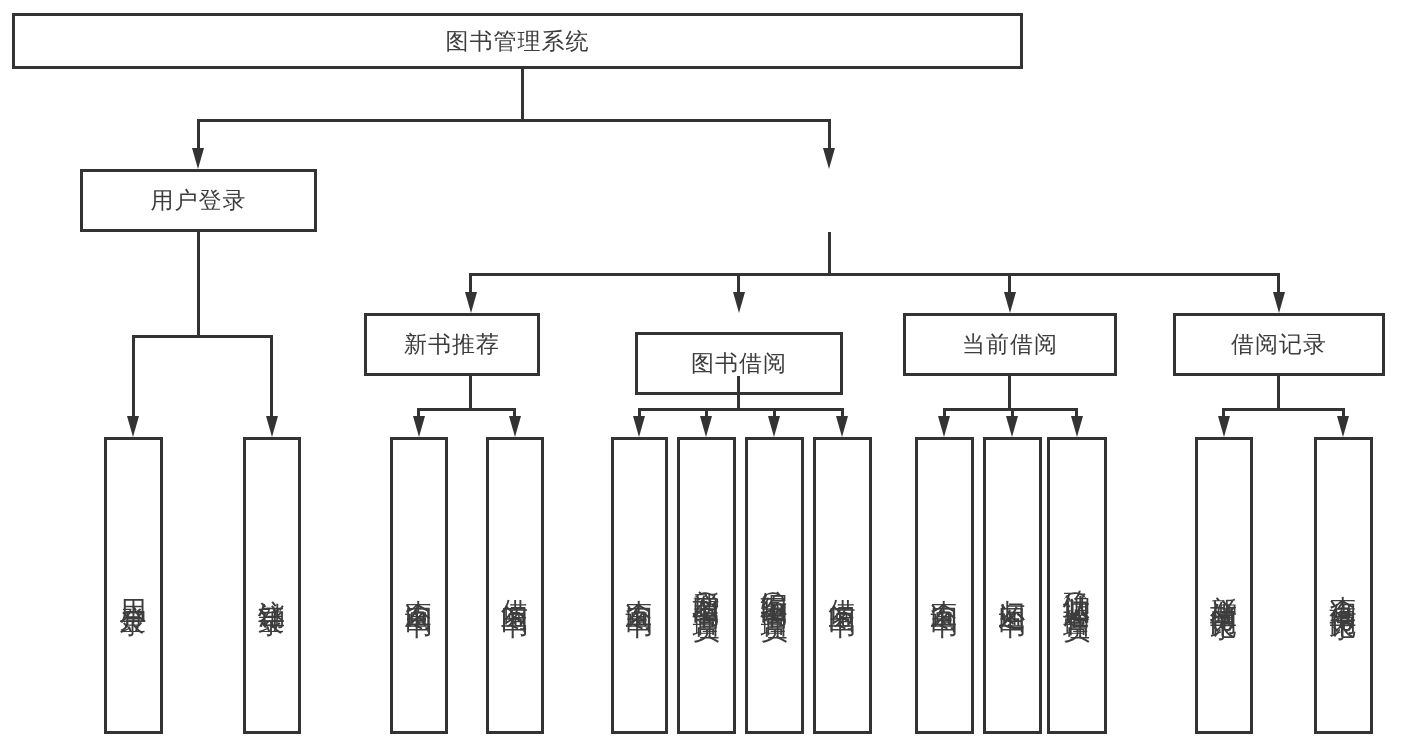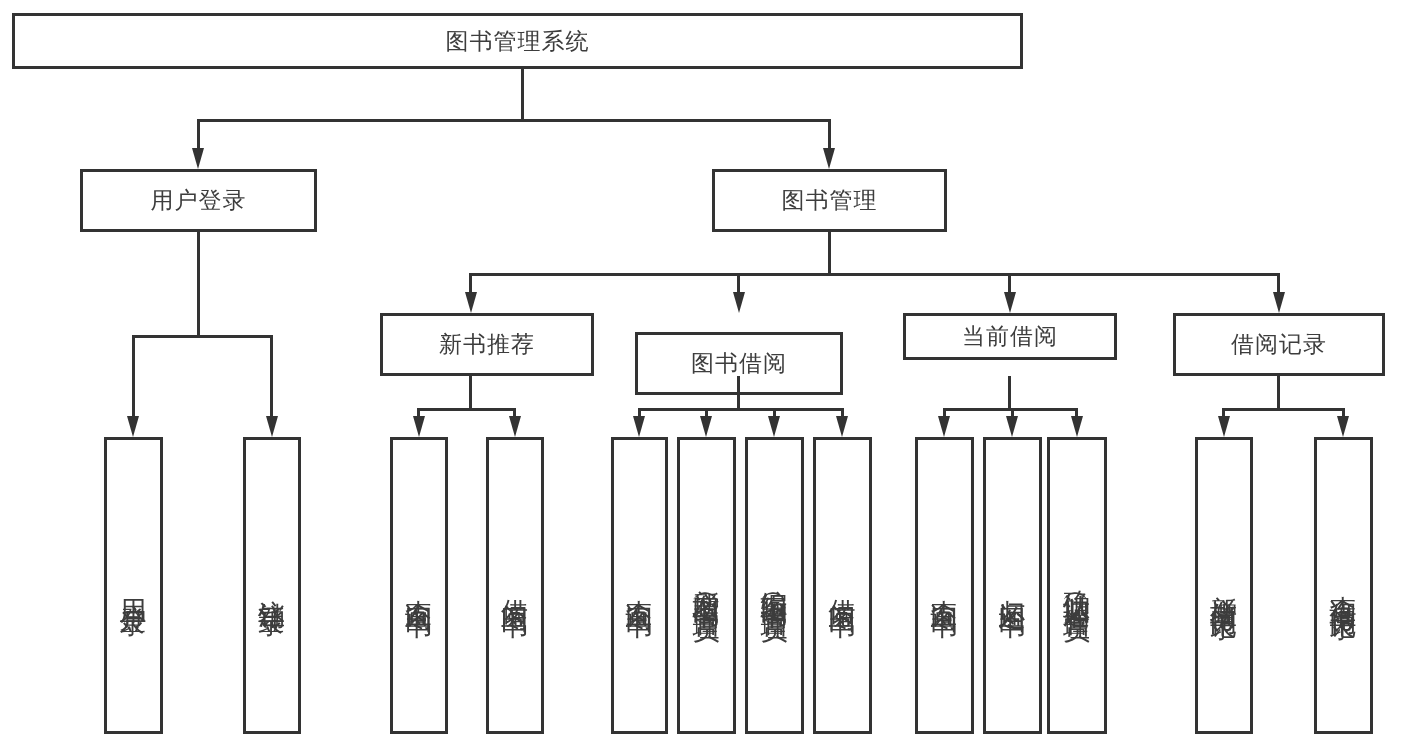--- a/index.html
+++ b/index.html
@@ -69,43 +69,42 @@
   <div class="node" style="left:12px; top:13px; width:1011px; height:56px;">图书管理系统</div>
 
   <div class="vline" style="left:521px; top:69px; height:50px;"></div>
   <div class="hline" style="left:197px; top:119px; width:634px;"></div>
   <div class="vline" style="left:197px; top:119px; height:29px;"></div>
   <div class="arrow" style="left:192px; top:148px;"></div>
   <div class="vline" style="left:828px; top:119px; height:29px;"></div>
   <div class="arrow" style="left:823px; top:148px;"></div>
 
   <div class="node" style="left:80px; top:169px; width:237px; height:63px;">用户登录</div>
-  <div class="node" style="left:712px; top:169px; width:235px; height:63px;">图书管理</div>
 
   <div class="vline" style="left:197px; top:232px; height:103px;"></div>
   <div class="hline" style="left:132px; top:335px; width:141px;"></div>
   <div class="vline" style="left:132px; top:335px; height:81px;"></div>
   <div class="arrow" style="left:127px; top:416px;"></div>
   <div class="vline" style="left:270px; top:335px; height:81px;"></div>
   <div class="arrow" style="left:266px; top:416px;"></div>
 
   <div class="vline" style="left:828px; top:232px; height:41px;"></div>
   <div class="hline" style="left:469px; top:273px; width:811px;"></div>
   <div class="vline" style="left:469px; top:273px; height:19px;"></div>
   <div class="arrow" style="left:465px; top:292px;"></div>
   <div class="vline" style="left:737px; top:273px; height:19px;"></div>
   <div class="arrow" style="left:733px; top:292px;"></div>
   <div class="vline" style="left:1008px; top:273px; height:19px;"></div>
   <div class="arrow" style="left:1004px; top:292px;"></div>
   <div class="vline" style="left:1277px; top:273px; height:19px;"></div>
   <div class="arrow" style="left:1273px; top:292px;"></div>
 
-  <div class="node" style="left:380px; top:313px; width:214px; height:63px;">新书推荐</div>
+  <div class="node" style="left:364px; top:313px; width:176px; height:63px;">新书推荐</div>
   <div class="node" style="left:635px; top:332px; width:208px; height:63px;">图书借阅</div>
-  <div class="node" style="left:903px; top:313px; width:214px; height:47px;">当前借阅</div>
+  <div class="node" style="left:903px; top:313px; width:214px; height:63px;">当前借阅</div>
   <div class="node" style="left:1173px; top:313px; width:212px; height:63px;">借阅记录</div>
 
   <div class="vline" style="left:469px; top:376px; height:32px;"></div>
   <div class="hline" style="left:417px; top:408px; width:99px;"></div>
   <div class="vline" style="left:417px; top:408px; height:8px;"></div>
   <div class="arrow" style="left:413px; top:416px;"></div>
   <div class="vline" style="left:513px; top:408px; height:8px;"></div>
   <div class="arrow" style="left:509px; top:416px;"></div>
 
   <div class="vline" style="left:737px; top:376px; height:32px;"></div>

